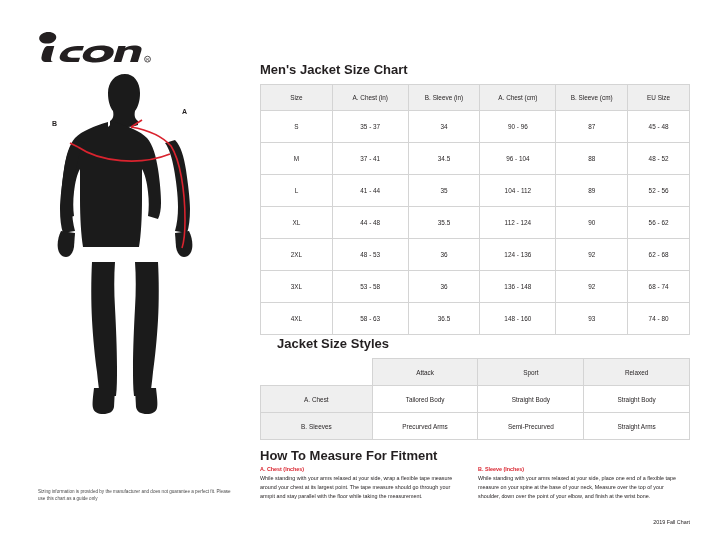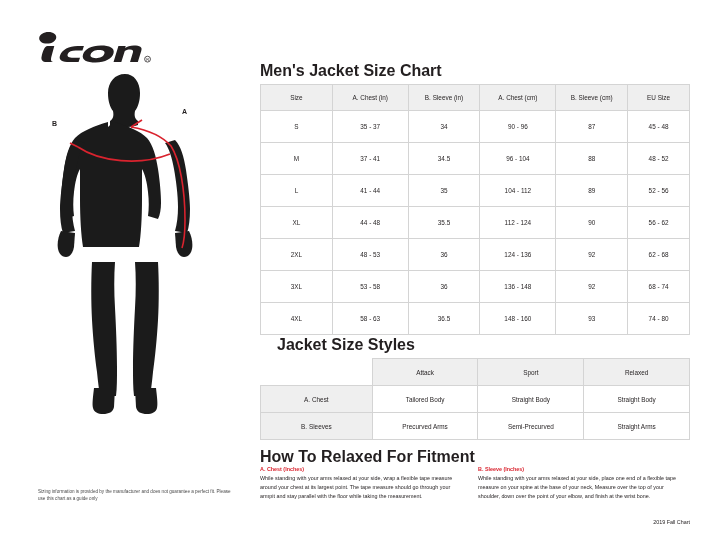--- a/index.html
+++ b/index.html
@@ -53,21 +53,21 @@
   }
 
   
   .right-col {
     position: absolute;
     left: 260px;
     top: 0;
     width: 430px;
   }
   .section-title {
-    font-size: 16px;
+    font-size: 13px;
     font-weight: bold;
     color: #231f20;
     margin: 0;
   }
   #jacket-title-wrap { position: absolute; left: 0; top: 62px; }
   #styles-title-wrap { position: absolute; left: 0; top: 336px; margin-left: 17px; }
   #measure-title-wrap { position: absolute; left: 0; top: 448px; }
 
   table {
     border-collapse: collapse;
@@ -349,21 +349,21 @@
             <td class="rowlabel">B. Sleeves</td>
             <td>Precurved Arms</td>
             <td>Semi-Precurved</td>
             <td>Straight Arms</td>
           </tr>
         </tbody>
       </table>
     </div>
 
     <div id="measure-title-wrap">
-      <h2 class="section-title">How To Relaxed For Fitment</h2>
+      <h2 class="section-title">How To Measure For Fitment</h2>
     </div>
 
     <div class="measure-body">
       <div class="measure-block">
         <div class="measure-head">A. Chest (Inches)</div>
         <div class="measure-text">While standing with your arms relaxed at your side, wrap a flexible tape measure around your chest at its largest point. The tape measure should go through your armpit and stay parallel with the floor while taking the measurement.</div>
       </div>
       <div class="measure-block">
         <div class="measure-head">B. Sleeve (Inches)</div>
         <div class="measure-text">While standing with your arms relaxed at your side, place one end of a flexible tape measure on your spine at the base of your neck, Measure over the top of your shoulder, down over the point of your elbow, and finish at the wrist bone.</div>

